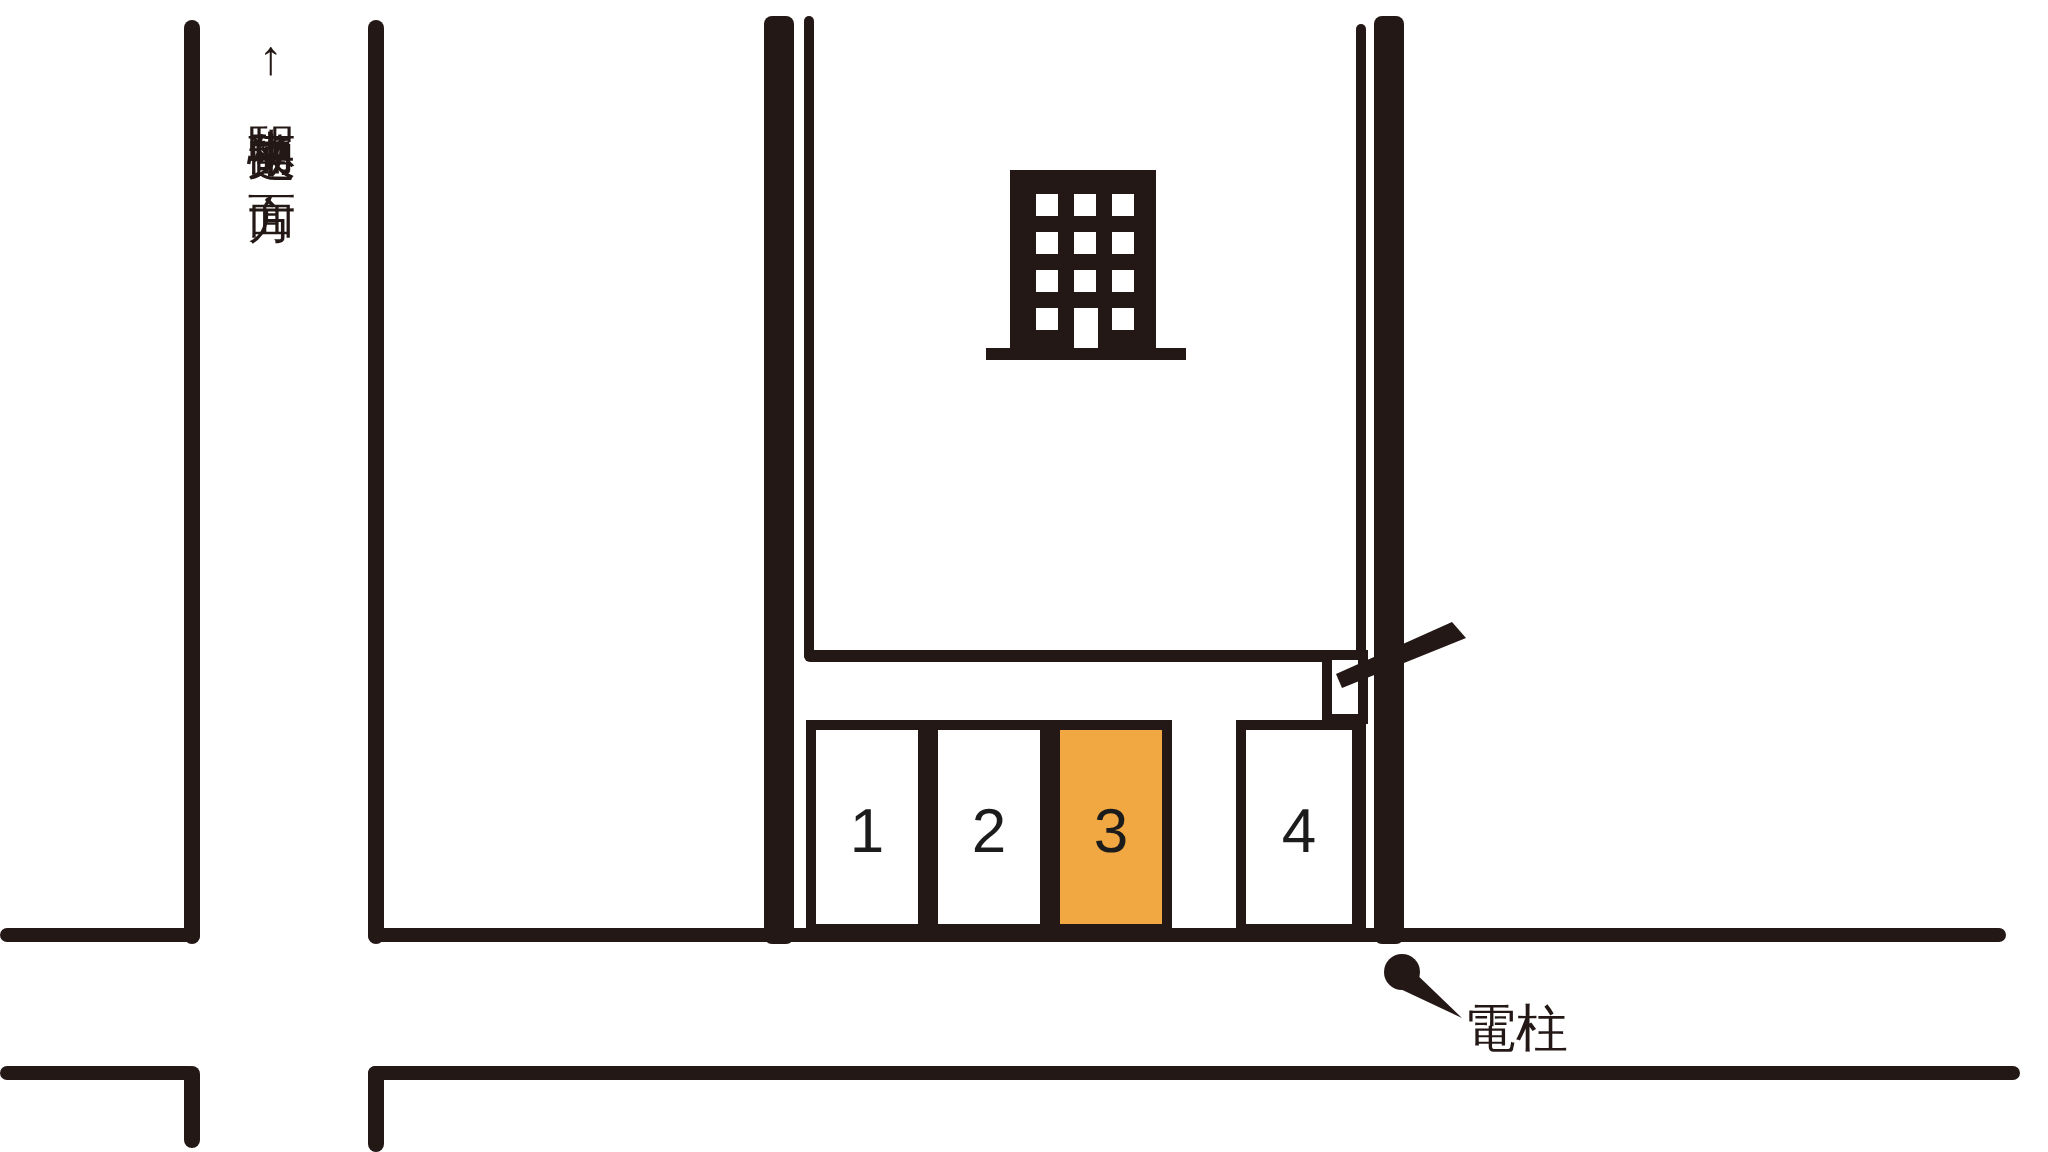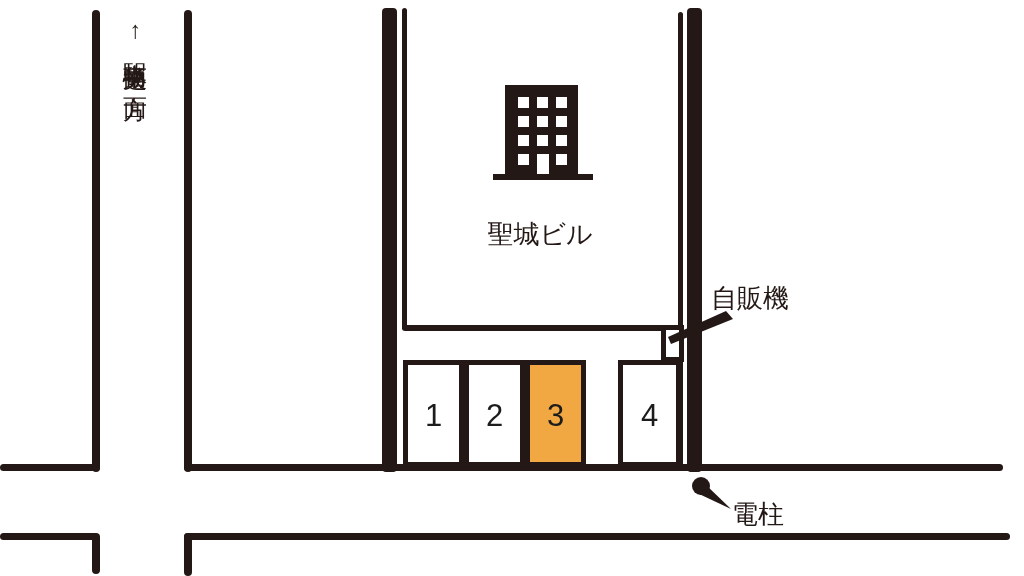--- a/index.html
+++ b/index.html
@@ -167,17 +167,15 @@
 
   <svg class="pointer-overlay" viewBox="0 0 1024 576" aria-hidden="true">
 
     <polygon points="726,311 733,319 671,344 668,337" fill="#231815"></polygon>
 
     <circle cx="701" cy="486" r="9" fill="#231815"></circle>
     <polygon points="705,484 697,493 731,509" fill="#231815"></polygon>
   </svg>
 
   <div class="label street-label">↑駅南中央通り方面</div>
-  <div class="label building-label">聖城ビル</div>
-  <div class="label vending-label">自販機</div>
   <div class="label pole-label">電柱</div>
 
 </div>
 
 </body></html>

